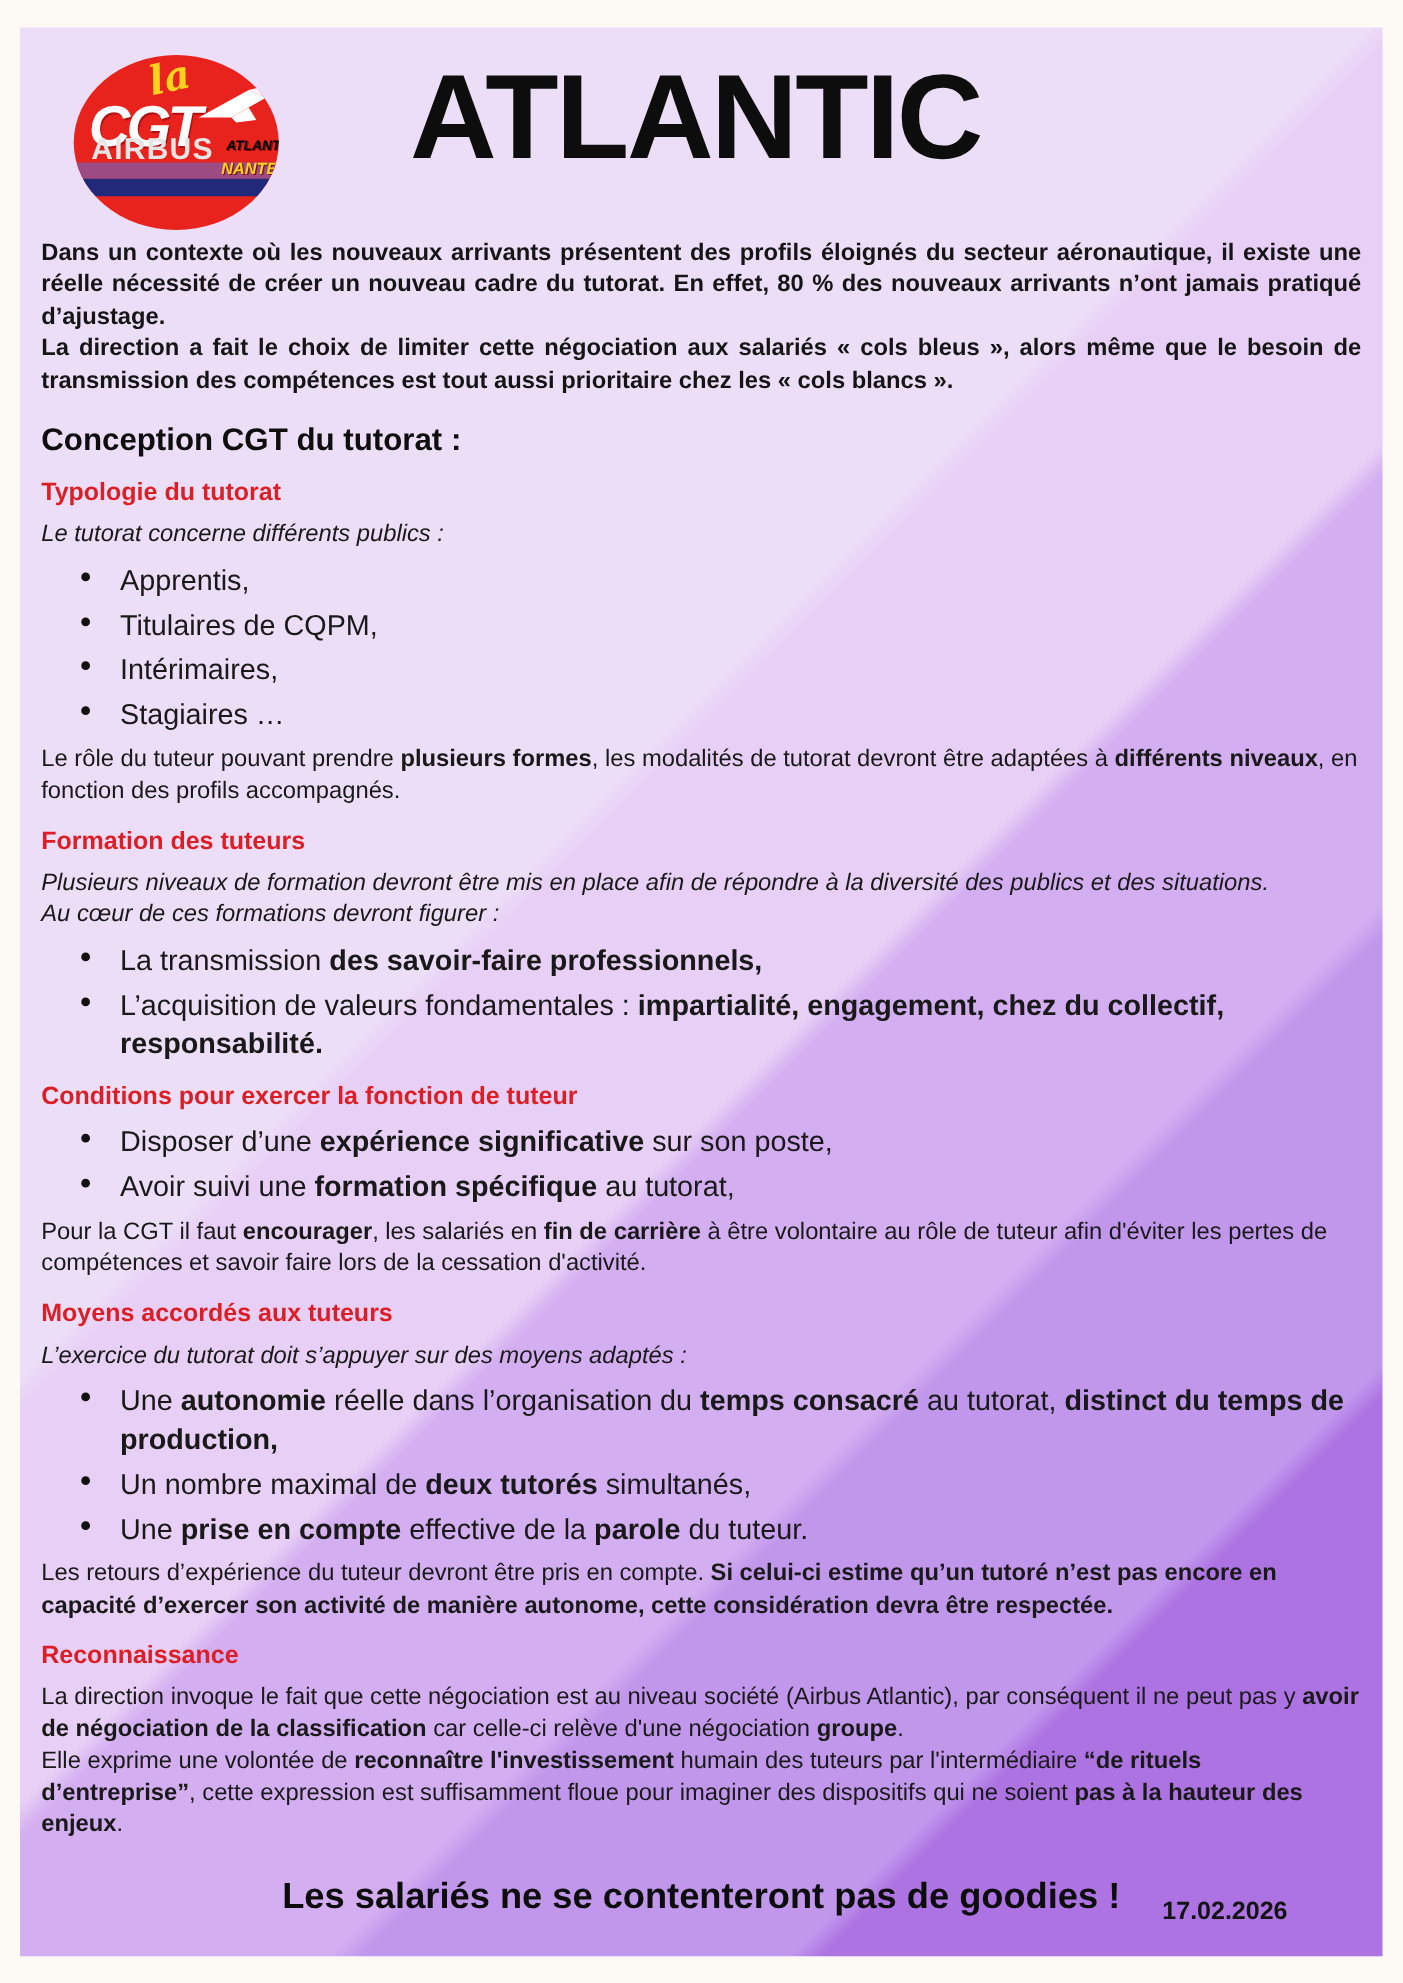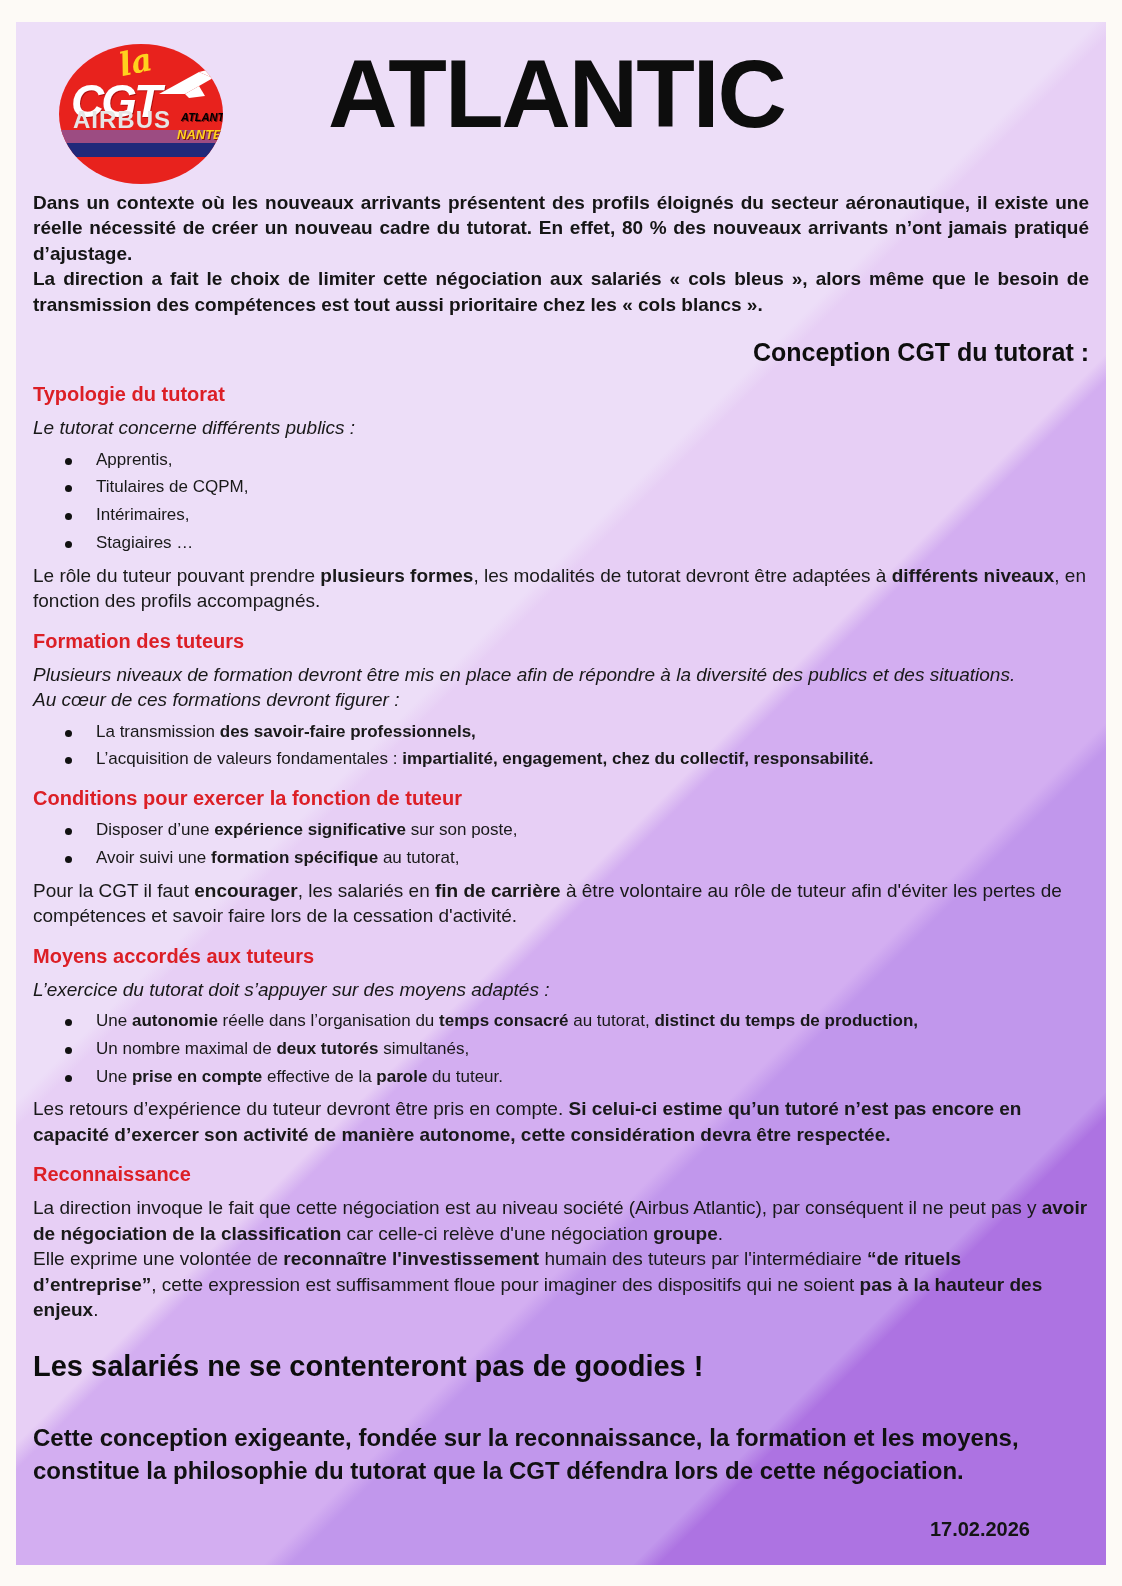--- a/index.html
+++ b/index.html
@@ -58,31 +58,31 @@
   }
   .title{
     position:absolute;left:50%;top:16px;transform:translateX(-51%);
     margin:0;font-size:96px;font-weight:700;letter-spacing:-2px;
     color:#0d0d0d;line-height:1;white-space:nowrap;
   }
 
   
   p,.blk{margin:0;font-size:19px;line-height:1.34;}
   .intro{font-weight:700;text-align:justify;color:#151515;}
-  .h-main{margin:20px 0 6px;font-size:25px;font-weight:700;color:#0e0e0e;line-height:1.2;text-align:right;}
+  .h-main{margin:20px 0 6px;font-size:25px;font-weight:700;color:#0e0e0e;line-height:1.2;}
   .h-red{margin:15px 0 9px;font-size:20px;font-weight:700;color:#dc1f26;line-height:1.2;}
   .lead{margin-bottom:8px;font-style:italic;}
   .after{margin-top:3px;margin-bottom:0;}
   .bullets{margin:2px 0 8px;}
   .bullet{display:flex;align-items:flex-start;margin-bottom:5px;}
   .dot{flex:0 0 auto;width:7px;height:7px;border-radius:50%;background:#111;margin:9px 24px 0 32px;}
-  .bt{font-size:17px;line-height:1.34;}
+  .bt{font-size:23px;line-height:1.34;}
   b{font-weight:700;}
   .slogan{
-    margin:26px 0 0;text-align:left;font-size:29px;font-weight:700;
+    margin:26px 0 0;text-align:center;font-size:29px;font-weight:700;
     color:#0d0d0d;line-height:1.25;
   }
   .closing{margin:36px 0 0;font-size:24px;font-weight:700;color:#111;line-height:1.38;}
   .date{position:absolute;right:76px;bottom:24px;font-size:20px;font-weight:700;color:#141414;}
 </style>
 </head>
 <body>
 
 <div class="frame">
   <div class="page">

